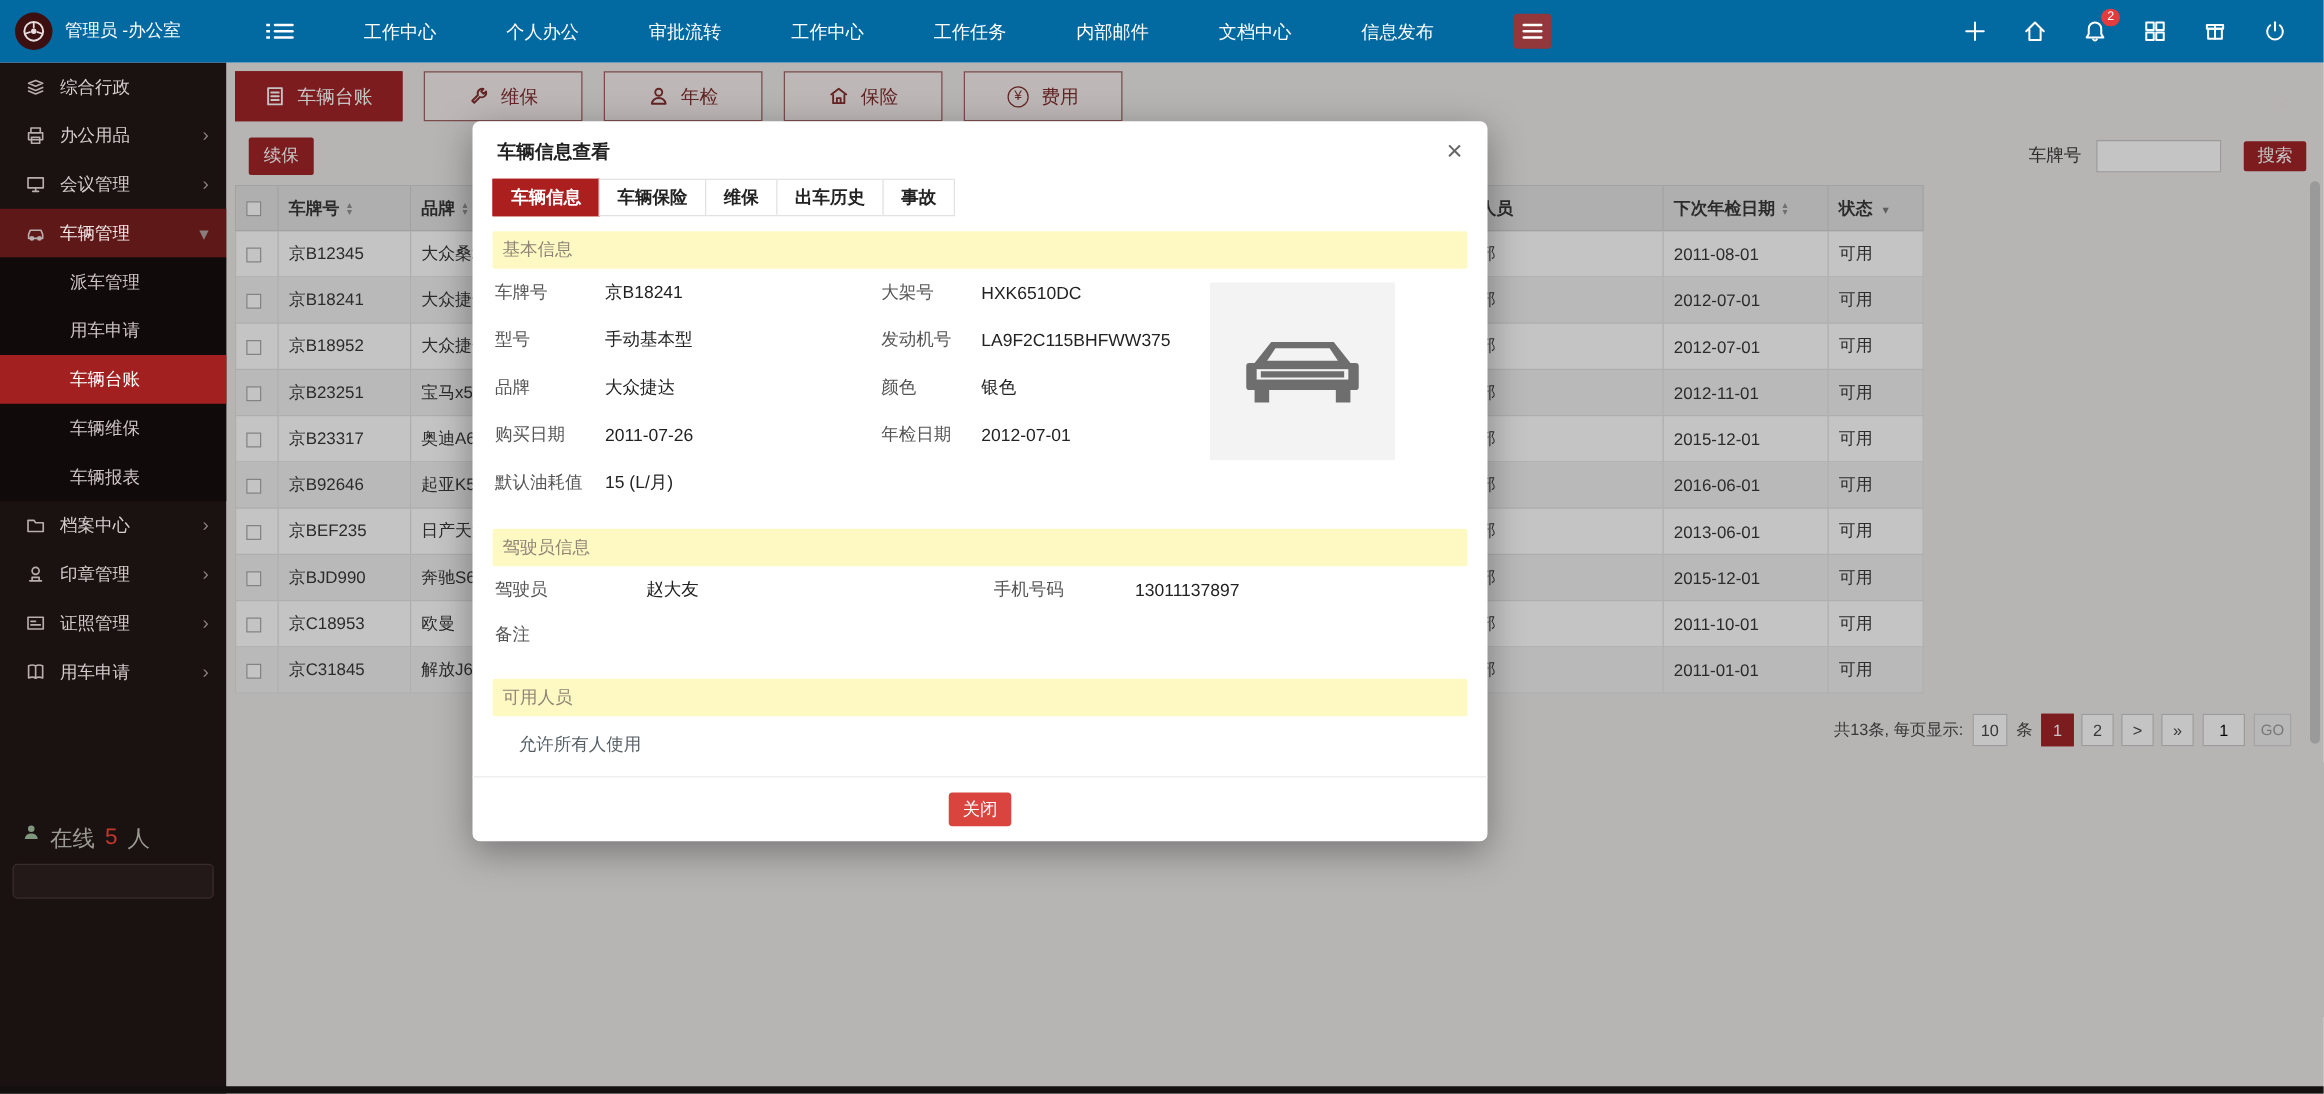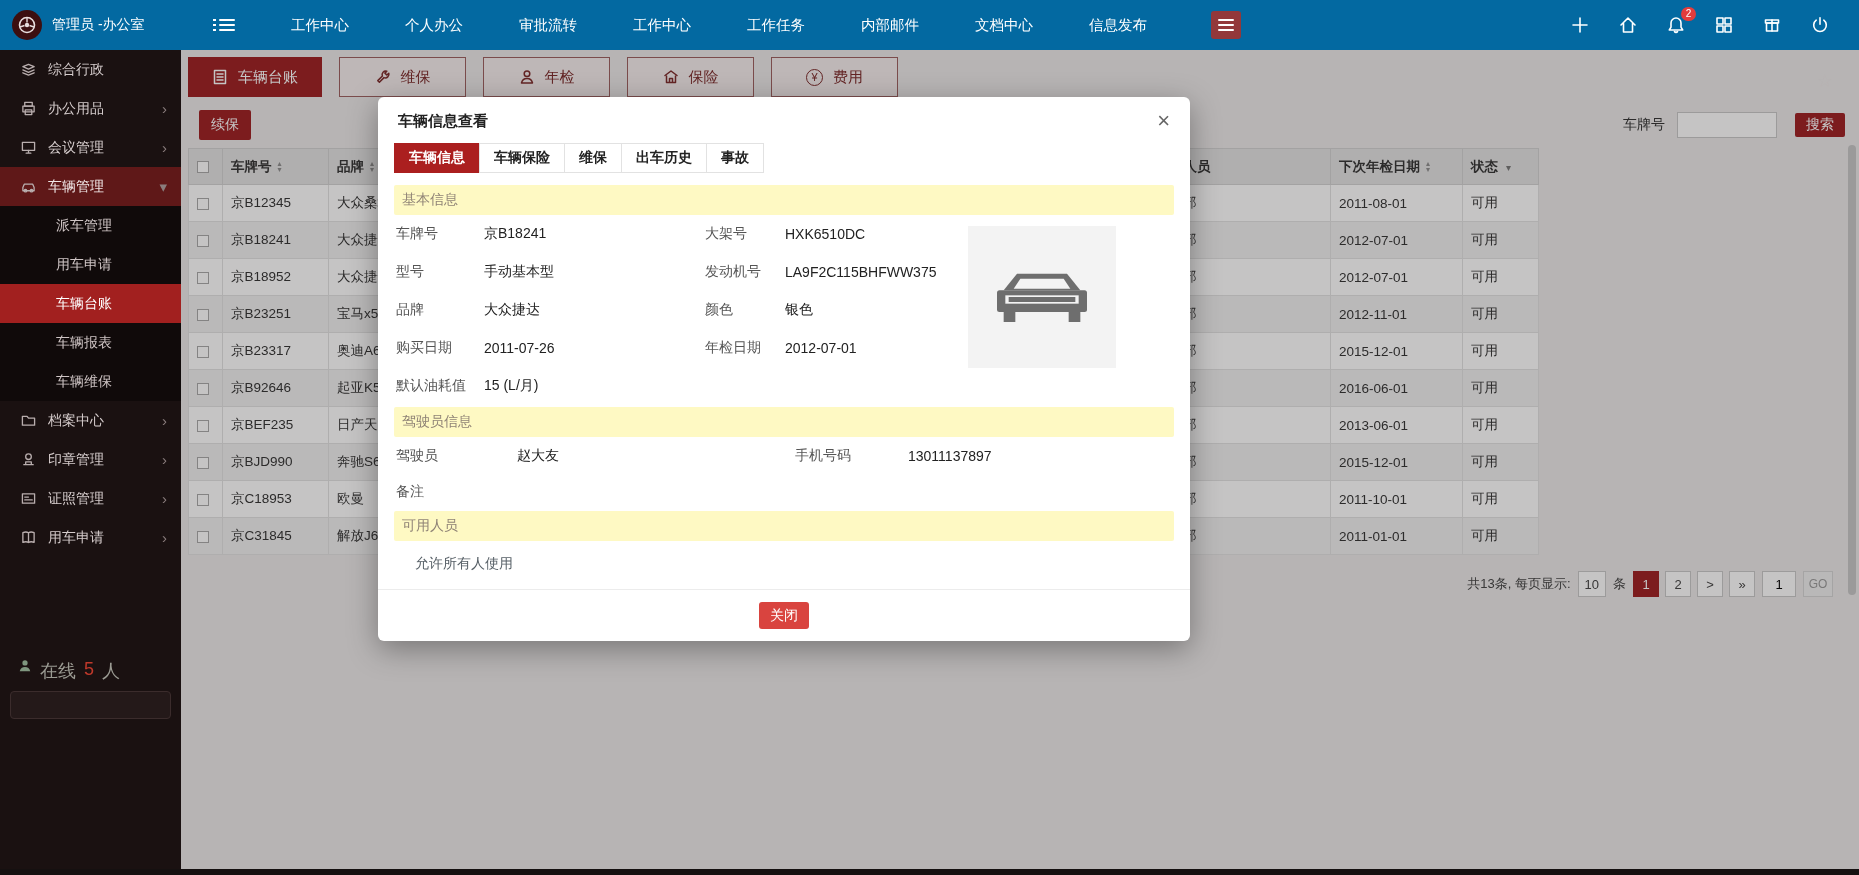--- a/index.html
+++ b/index.html
@@ -76,21 +76,21 @@
 
   
   .modal{position:absolute;left:378px;top:97px;width:812px;background:#fff;border-radius:6px;box-shadow:0 8px 30px rgba(0,0,0,.35);z-index:100}
   .modal-head{display:flex;align-items:flex-start;padding:15px 20px 10px}
   .modal-title{font-weight:bold;font-size:15px;color:#222}
   .modal-close{margin-left:auto;font-size:22px;color:#666;cursor:pointer;line-height:18px}
   .modal-tabs{display:flex;padding:2px 16px 0}
   .mtab{height:30px;padding:0 14px;display:flex;align-items:center;font-size:14px;font-weight:bold;color:#222;background:#fff;border:1px solid #e2e2e2;margin-right:-1px;cursor:pointer;white-space:nowrap}
   .mtab.active{background:#ab1f1f;border-color:#ab1f1f;color:#fff}
   .msection{margin:12px 16px 0;background:#fef9c3;height:30px;display:flex;align-items:center;padding:0 8px;color:#8f8376;font-size:14px;border-radius:2px}
-  .msection.tight{margin-top:2px}
+  .msection.tight{margin-top:18px}
   .mbody{position:relative}
   .mrow{display:grid;grid-template-columns:88px 221px 80px auto;align-items:center;min-height:38px;padding-left:18px;padding-right:18px}
   .mrow.driver{grid-template-columns:121px 278px 113px auto}
   .mlabel{color:#555;font-size:14px}
   .mvalue{color:#222;font-size:14px}
   .car-photo{position:absolute;top:11px;right:74px;width:148px;height:142px;background:#f3f3f3;display:flex;align-items:center;justify-content:center}
   .allow-text{padding:14px 0 16px 21px;margin:0 16px;color:#565f66;font-size:14px}
   .modal-foot{border-top:1px solid #ececec;padding:12px 0;display:flex;justify-content:center}
   .close-btn{width:50px;height:27px;background:#d9443f;color:#fff;border:none;border-radius:3px;font-size:14px;cursor:pointer}
 
@@ -222,25 +222,25 @@
 
       <div class="sub-item">
         <span>用车申请</span>
       </div>
 
       <div class="sub-item active">
         <span>车辆台账</span>
       </div>
 
       <div class="sub-item">
+        <span>车辆维保</span>
+      </div>
+
+      <div class="sub-item">
         <span>车辆报表</span>
-      </div>
-
-      <div class="sub-item">
-        <span>车辆维保</span>
       </div>
     </div>
   <div class="side-item">
     <span class="sicon">
         <svg width="15" height="15" viewBox="0 0 16 16">
           <path d="M1.5 3.5h5l1.5 2h6.5v7.5h-13z"></path>
         </svg>
       </span>
     <span>档案中心</span>
     <span class="arrow">›</span>

